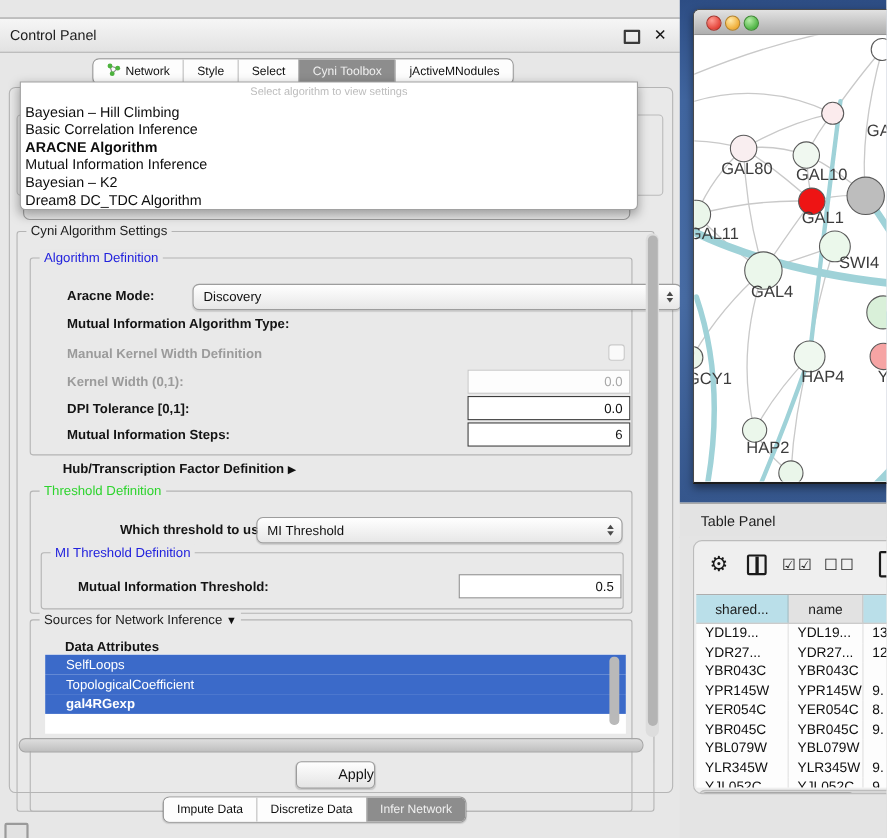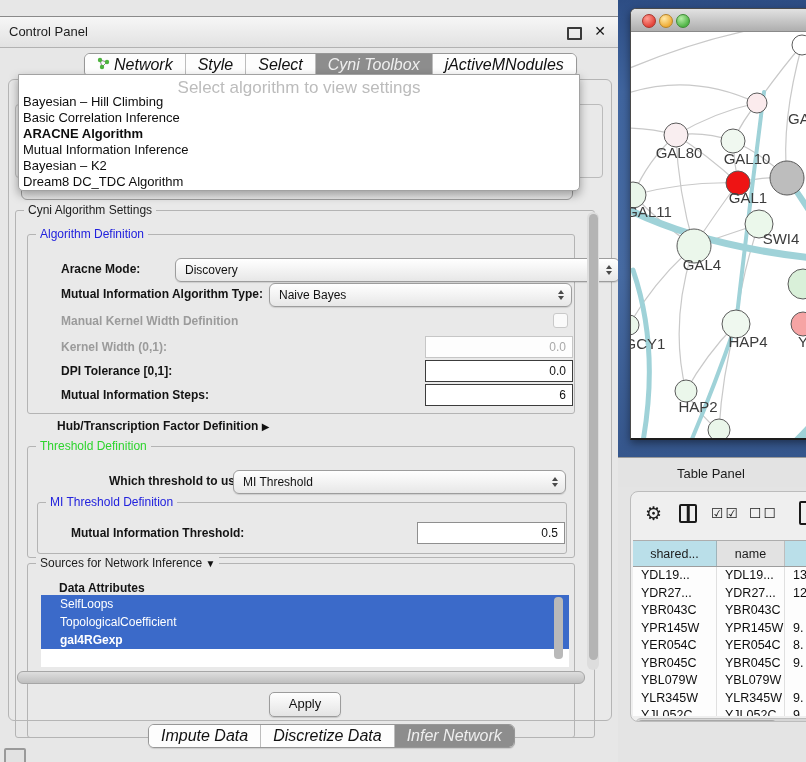--- a/index.html
+++ b/index.html
@@ -4,33 +4,33 @@
 <style>
   html,body{margin:0;padding:0;background:#dcdcdc;font-family:"Liberation Sans","DejaVu Sans",sans-serif;}
   #root{position:relative;width:806px;height:762px;overflow:hidden;background:#e7e7e7;}
   
   #control-panel{position:absolute;left:0;top:16px;width:618px;height:762px;background:#e7e7e7;border-top:1px solid #8a8a8a;}
   #cp-titlebar{position:absolute;left:0;top:0;width:100%;height:30px;background:linear-gradient(#f6f6f6,#e2e2e2);border-bottom:1px solid #b2b2b2;}
   #cp-title{position:absolute;left:9px;top:7px;font-size:13px;color:#1c1c1c;}
   #cp-float{position:absolute;right:36px;top:10px;width:11px;height:9px;border:2px solid #3a3a3a;border-radius:1px;}
   #cp-close{position:absolute;right:12px;top:6px;font-size:14px;font-weight:bold;color:#161616;}
   .seg{position:absolute;display:inline-flex;border:1px solid #979797;border-radius:6px;overflow:hidden;background:#fdfdfd;height:22px;box-shadow:0 1px 1px rgba(0,0,0,.12);}
-  .seg .tab{display:flex;align-items:center;gap:4px;padding:0 12px;font-size:16px;color:#111;background:#fdfdfd;border-left:1px solid #bdbdbd;white-space:nowrap;font-style:italic;}
+  .seg .tab{display:flex;align-items:center;gap:4px;padding:0 12px;font-size:11px;color:#111;background:#fdfdfd;border-left:1px solid #bdbdbd;white-space:nowrap;}
   .seg .tab:first-child{border-left:none;}
   .seg .tab.sel{background:#8d8d8d;color:#efefef;}
   #top-tabs{left:84px;top:36px;}
   #bottom-tabs{left:148px;top:707px;}
   #cp-body{position:absolute;left:8px;top:62px;width:602px;height:640px;background:#e9e9e9;border:1px solid #b5b5b5;border-radius:6px;}
   
   .ghost-group{position:absolute;border:1px solid #bbb;border-radius:4px;}
   .ghost-combo{position:absolute;background:linear-gradient(#fff,#e9e9e9);border:1px solid #9e9e9e;border-radius:6px;}
   .focus-ring{box-shadow:0 0 0 3px #7daee6;}
   
   #algo-popup{position:absolute;left:18px;top:57px;width:560px;height:115px;background:#fff;border:1px solid #a2a2a2;border-radius:0 0 5px 5px;box-shadow:0 4px 10px rgba(0,0,0,.35);z-index:30;}
-  #algo-popup-header{text-align:center;color:#bcbcbc;font-size:17px;padding-top:3px;height:16px;}
+  #algo-popup-header{text-align:center;color:#bcbcbc;font-size:10px;padding-top:3px;height:16px;}
   .popup-item{height:16px;line-height:16px;font-size:13px;color:#0d0d0d;padding-left:4px;white-space:nowrap;}
   .popup-item.bold{font-weight:bold;}
   
   .group{position:absolute;border:1px solid #b4b4b4;border-radius:3px;}
   .group-title{position:absolute;top:-8px;left:8px;background:#e9e9e9;padding:0 4px;font-size:12px;color:#1c1c1c;white-space:nowrap;}
   .t-blue{color:#2222dd;}
   .t-green{color:#2ed42e;}
   .lbl{position:absolute;font-size:12px;font-weight:bold;color:#141414;white-space:nowrap;margin-left:24px;}
   .lbl.dis{color:#9b9b9b;}
   .combo{position:absolute;height:22px;background:linear-gradient(#ffffff,#e7e7e7);border:1px solid #9d9d9d;border-radius:6px;font-size:12px;color:#111;line-height:22px;padding-left:9px;box-shadow:0 1px 1px rgba(0,0,0,.12);}
@@ -42,32 +42,32 @@
   .field.strong{border:1.5px solid #3c3c3c;}
   .field.dis{border:1px solid #c6c6c6;color:#a9a9a9;background:#fdfdfd;}
   .checkbox{position:absolute;width:13px;height:13px;border:1px solid #c9c9c9;border-radius:3px;background:#fafafa;}
   .arrow-glyph{font-size:10px;color:#111;}
   #attr-list{position:absolute;left:40px;top:577px;width:528px;height:72px;overflow:hidden;background:#fff;}
   .attr-item{height:18px;line-height:18px;font-size:12px;color:#fff;padding-left:19px;}
   #attr-scroll{position:absolute;left:553px;top:579px;width:9px;height:62px;background:#b9b9b9;border-radius:4px;}
   #hbar{position:absolute;left:16px;top:653px;width:566px;height:11px;background:linear-gradient(#dedede,#bfbfbf);border:1px solid #a6a6a6;border-radius:6px;}
   #vscroll{position:absolute;left:586px;top:194px;width:12px;height:458px;background:#dddddd;border-radius:6px;}
   #vthumb{position:absolute;left:1.5px;top:2px;width:9px;height:446px;background:#b4b4b4;border-radius:5px;}
-  #apply-btn{position:absolute;left:268px;top:674px;width:70px;height:23px;background:linear-gradient(#fefefe,#e4e4e4);border:1px solid #9c9c9c;border-radius:5px;font-size:13px;color:#111;text-align:center;line-height:22px;box-shadow:0 1px 1px rgba(0,0,0,.15);}
+  #apply-btn{position:absolute;left:268px;top:674px;width:70px;height:23px;background:linear-gradient(#fefefe,#e4e4e4);border:1px solid #9c9c9c;border-radius:5px;font-size:13px;color:#111;text-align:right;line-height:22px;box-shadow:0 1px 1px rgba(0,0,0,.15);}
   
   #desktop{position:absolute;left:618px;top:0;width:188px;height:457px;background:linear-gradient(180deg,#2d4d84 0%,#40659f 20%,#476ba3 60%,#35568c 100%);}
   #net-window{position:absolute;left:12px;top:8px;width:200px;height:429px;border:1px solid #4a4a4a;border-bottom:2px solid #1d1d1d;border-radius:6px 6px 0 0;box-shadow:0 3px 8px rgba(0,0,0,.45);overflow:hidden;background:#fff;}
   #net-titlebar{height:22px;background:linear-gradient(#e2e2e2,#aeaeae);border-bottom:1px solid #8a8a8a;position:relative;}
   .tl{position:absolute;top:5px;width:12px;height:12px;border-radius:50%;}
   .tl.red{left:11px;background:radial-gradient(circle at 35% 30%,#ff9d93,#e4443a 70%);border:1px solid #a8342c;}
   .tl.yellow{left:28px;background:radial-gradient(circle at 35% 30%,#ffe9a8,#f0ad37 70%);border:1px solid #b5832a;}
   .tl.green{left:45px;background:radial-gradient(circle at 35% 30%,#b5eda6,#51b547 70%);border:1px solid #3d8a34;}
   #net-canvas{position:relative;width:100%;height:406px;background:#fff;overflow:hidden;}
   #table-panel-bar{position:absolute;left:618px;top:457px;width:188px;height:30px;background:#e3e3e3;border-top:1px solid #9a9a9a;border-bottom:1px solid #cfcfcf;}
-  #table-panel-title{position:absolute;left:19px;top:8px;font-size:13px;color:#1c1c1c;margin-left:40px;}
+  #table-panel-title{position:absolute;left:19px;top:8px;font-size:13px;color:#1c1c1c;}
   #table-panel{position:absolute;left:618px;top:487px;width:188px;height:275px;background:#e4e4e4;}
   #table-inner{position:absolute;left:12px;top:4px;width:200px;height:229px;background:#efefef;border:1px solid #bcbcbc;border-radius:8px;overflow:hidden;}
   #tbl-toolbar{position:absolute;left:0;top:0;width:100%;height:44px;}
   #gear-icon{position:absolute;left:14px;top:10px;font-size:19px;color:#1a1a1a;}
   #cols-icon{position:absolute;left:48px;top:12px;width:14px;height:15px;border:2.5px solid #1a1a1a;border-radius:2px;}
   #cols-icon:before{content:"";position:absolute;left:50%;top:0;width:2.5px;height:100%;background:#1a1a1a;transform:translateX(-50%);}
   #checks-icon{position:absolute;left:80px;top:13px;font-size:14px;color:#1a1a1a;letter-spacing:2px;}
   #boxes-icon{position:absolute;left:118px;top:13px;font-size:14px;color:#1a1a1a;letter-spacing:2px;}
   #doc-icon{position:absolute;left:168px;top:9px;width:16px;height:20px;border:2.5px solid #1a1a1a;border-radius:2px;background:#efefef;}
   #tbl{position:absolute;left:2px;top:48px;width:196px;}
@@ -136,27 +136,20 @@
       </div>
       <span class="lbl" style="left:28px;top:182px;">Aracne Mode:</span>
       <div class="combo" style="left:118px;top:178px;width:434px;margin-left:48px;">
         <span>Discovery</span>
         <span class="spin">
             <i class="up"></i>
             <i class="dn"></i>
           </span>
       </div>
       <span class="lbl" style="left:28px;top:207px;">Mutual Information Algorithm Type:</span>
-      <div class="combo" style="left:260px;top:203px;width:292px;">
-        <span>Naive Bayes</span>
-        <span class="spin">
-            <i class="up"></i>
-            <i class="dn"></i>
-          </span>
-      </div>
       <span class="lbl dis" style="left:28px;top:234px;">Manual Kernel Width Definition</span>
       <span class="checkbox" style="left:544px;top:233px;"></span>
       <span class="lbl dis" style="left:28px;top:260px;">Kernel Width (0,1):</span>
       <div class="field dis" style="left:416px;top:256px;width:140px;">0.0</div>
       <span class="lbl" style="left:28px;top:284px;">DPI Tolerance [0,1]:</span>
       <div class="field strong" style="left:416px;top:280px;width:140px;">0.0</div>
       <span class="lbl" style="left:28px;top:308px;">Mutual Information Steps:</span>
       <div class="field strong" style="left:416px;top:304px;width:140px;">6</div>
 
       <span class="lbl" style="left:24px;top:339px;font-weight:bold;">

